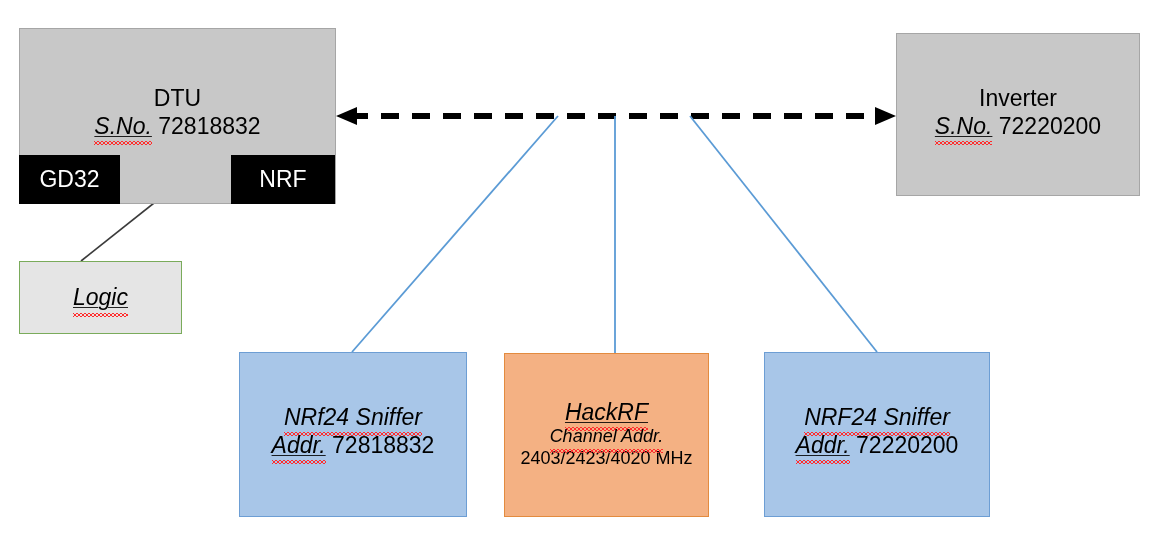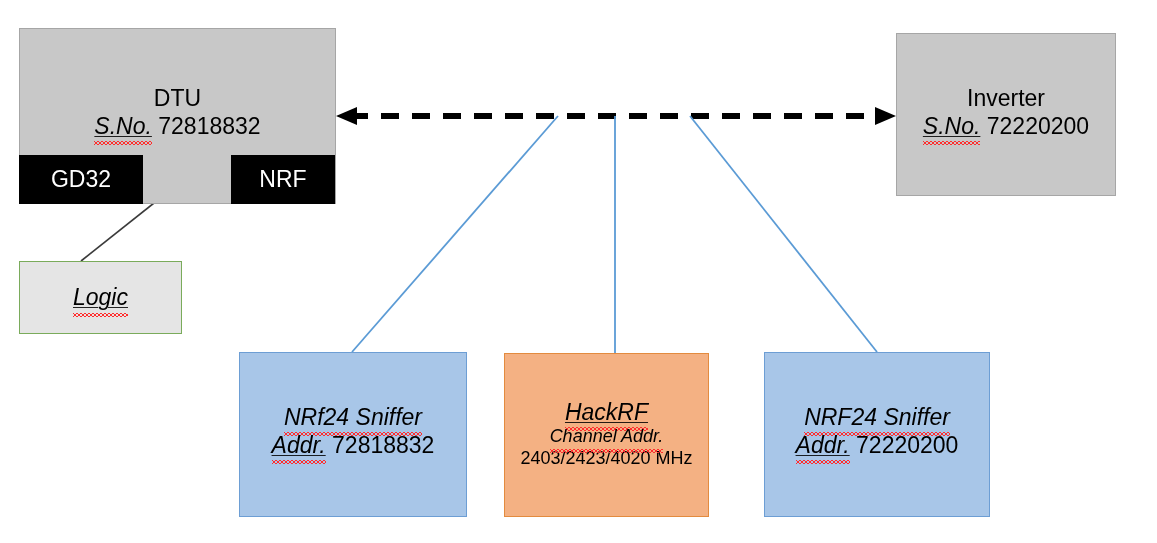--- a/index.html
+++ b/index.html
@@ -36,21 +36,21 @@
     width: 317px; height: 176px;
     background: #c8c8c8;
     border: 1px solid #a6a6a6;
     justify-content: flex-start;
     padding-top: 55px;
   }
   .dtu-line { font-size: 23px; }
   
   #gd32-box {
     left: 19px; top: 155px;
-    width: 124px; height: 49px;
+    width: 101px; height: 49px;
     background: #000000;
     color: #ffffff;
     font-size: 23px;
   }
   #nrf-box {
     left: 231px; top: 155px;
     width: 104px; height: 49px;
     background: #000000;
     color: #ffffff;
     font-size: 23px;
@@ -60,21 +60,21 @@
   #logic-box {
     left: 19px; top: 261px;
     width: 163px; height: 73px;
     background: #e5e5e5;
     border: 1px solid #7aab5b;
     font-size: 23px;
   }
   
   #inverter-box {
     left: 896px; top: 33px;
-    width: 220px; height: 163px;
+    width: 244px; height: 163px;
     background: #c8c8c8;
     border: 1px solid #a6a6a6;
     justify-content: flex-start;
     padding-top: 50px;
     text-align: center;
   }
   .inv-line { font-size: 23px; }
   
   #sniffer-left-box {
     left: 239px; top: 352px;

